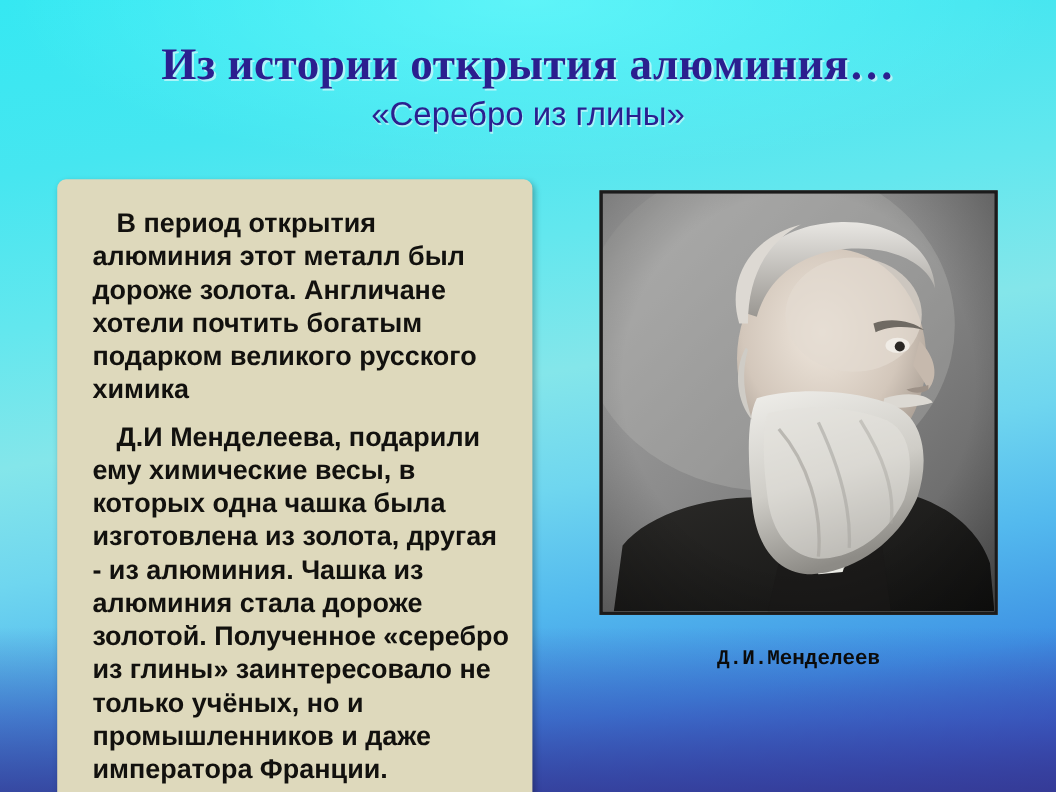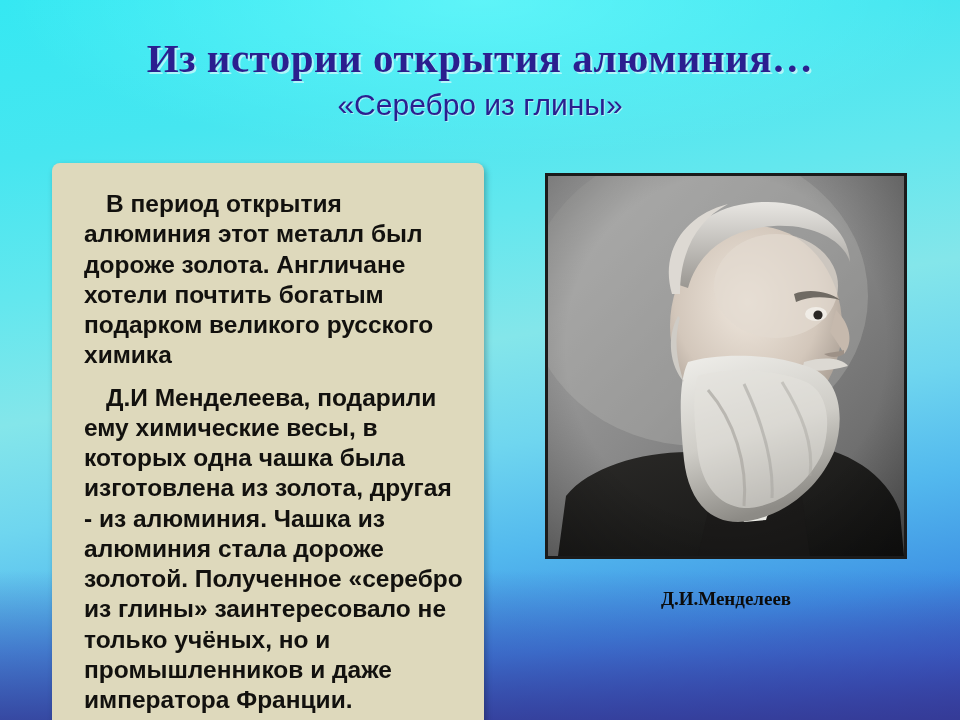--- a/index.html
+++ b/index.html
@@ -104,21 +104,21 @@
     z-index: 4;
   }
   .photo-frame svg { display: block; }
 
   .caption {
     position: absolute;
     left: 545px;
     top: 588px;
     width: 362px;
     text-align: center;
-    font-family: Liberation Serif, serif;
+    font-family: Liberation Mono, monospace;
     font-weight: bold;
     font-size: 19px;
     color: #0b0b0b;
     z-index: 4;
     white-space: nowrap;
   }
 </style>
 </head>
 <body>
 

